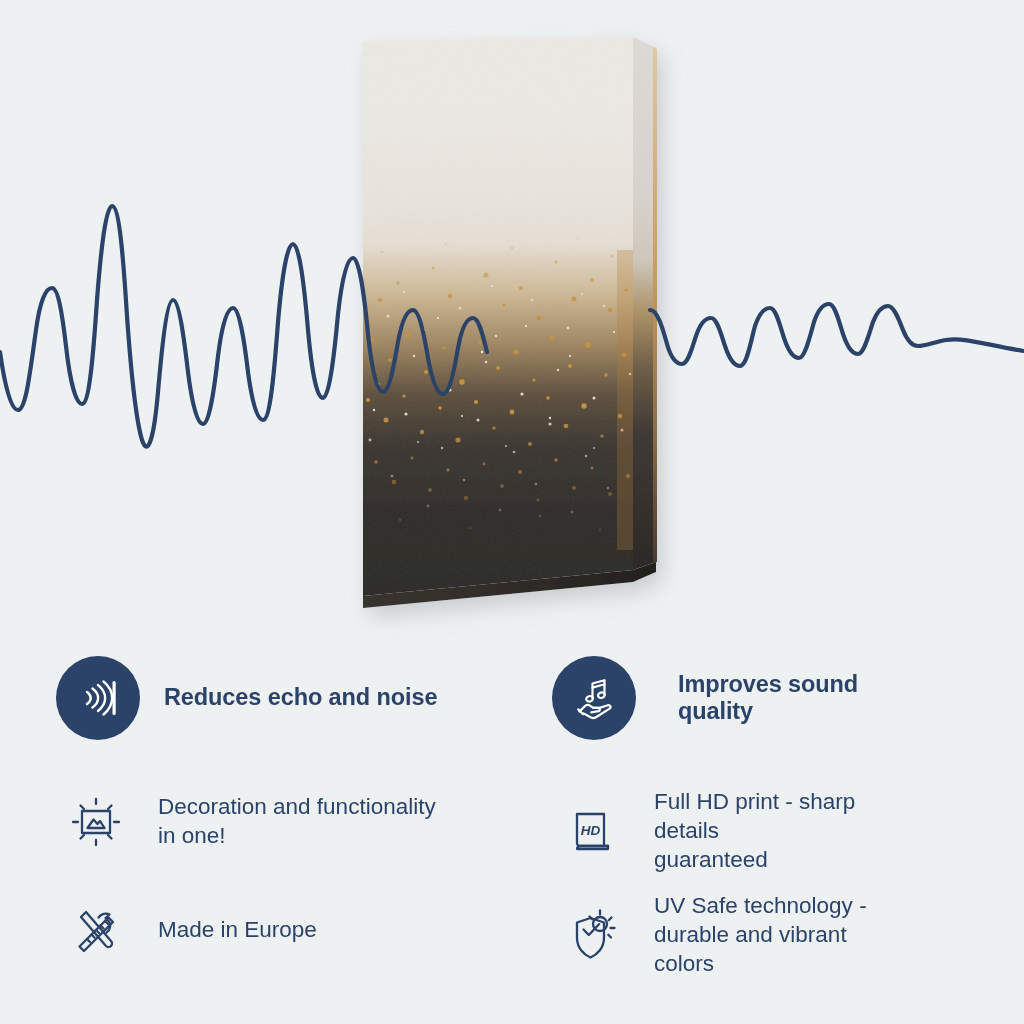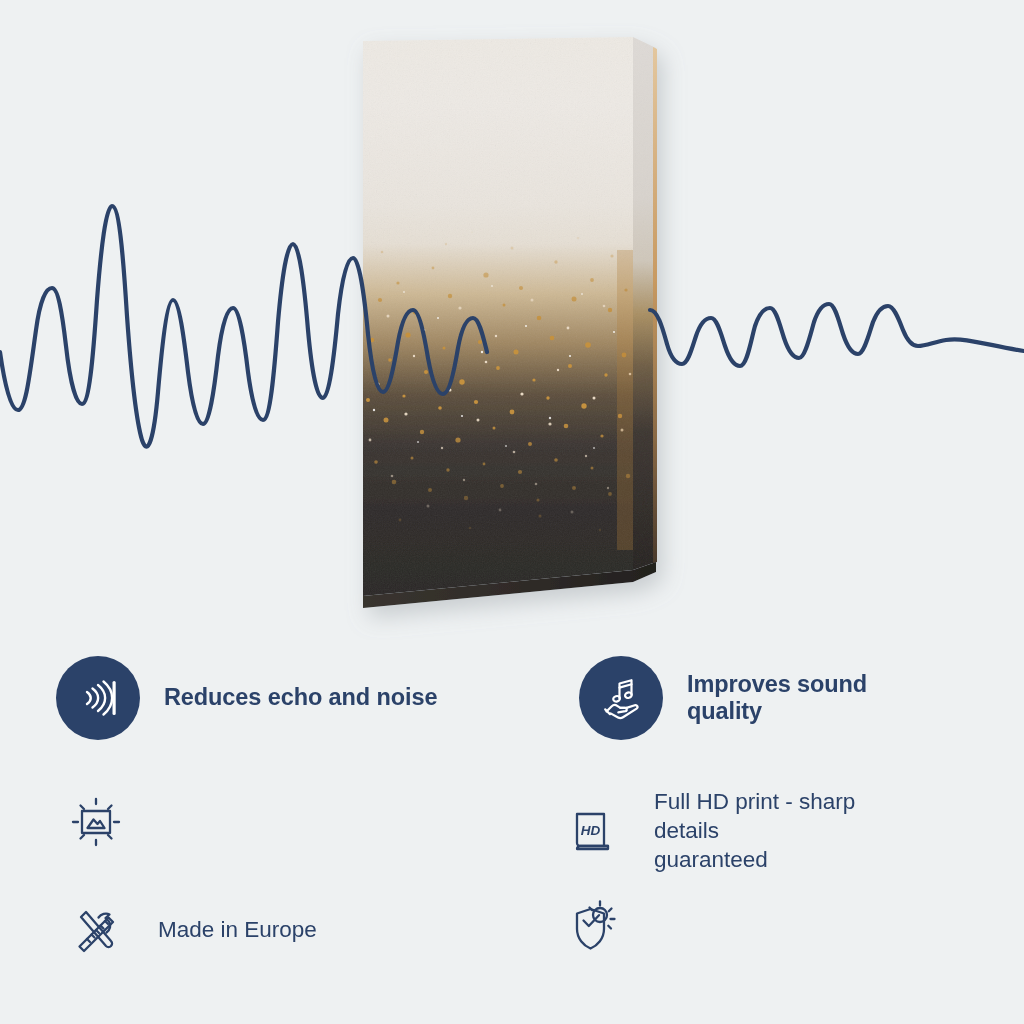--- a/index.html
+++ b/index.html
@@ -46,21 +46,21 @@
   
   .feat.secondary .ico{width:68px;height:68px;font-style:italic;}
   .feat.secondary .txt{
     margin-left:28px;
     font-size:22.5px;font-weight:normal;
     line-height:1.28;
   }
 
   
   #feat-echo   {left:56px; top:20px;}
-  #feat-sound  {left:579px;top:20px;}
+  #feat-sound  {left:552px;top:20px;gap:18px;}
   #feat-deco   {left:62px; top:152px;}
   #feat-hd     {left:558px;top:152px;}
   #feat-europe {left:62px; top:260px;}
   #feat-uv     {left:558px;top:256px;}
 </style>
 </head>
 <body>
 
 <div id="stage">
 
@@ -368,20 +368,22 @@
             <path d="M31 49 L31 54"></path>
             <path d="M8 31 L13 31"></path>
             <path d="M49 31 L54 31"></path>
             <path d="M15.5 14.5 L19 18"></path>
             <path d="M43 44 L46.5 47.5"></path>
             <path d="M46.5 14.5 L43 18"></path>
             <path d="M19 44 L15.5 47.5"></path>
           </g>
         </svg>
       </span>
+      <span class="txt">Decoration and functionality
+in one!</span>
     </div>
 
     <div class="feat secondary" id="feat-hd">
       <span class="ico">
         <svg width="56" height="56" viewBox="0 0 56 56">
           <g fill="none" stroke="#2b4269" stroke-width="2.3" stroke-linecap="round" stroke-linejoin="round">
             <path d="M13 11 L40 11 L40 43 L16 43 C14.3 43, 13 41.7, 13 40 Z"></path>
             <path d="M16 43 C14.3 43, 13 44.3, 13 46 L44 46 L44 43 Z"></path>
             <path d="M40 43 L44 43"></path>
           </g>
@@ -424,16 +426,18 @@
             <path d="M50 33.5 L47.3 30.8"></path>
             <path d="M28.5 12.5 L31.2 15.2"></path>
 
             <path d="M22 17.5 L35.5 13 L49 17.5 L49 33
                      C49 42.5, 42.5 49.5, 35.5 52.5
                      C28.5 49.5, 22 42.5, 22 33 Z" transform="translate(-6,1)"></path>
             <path d="M22.5 25.5 L27.8 31 L38 20.2"></path>
           </g>
         </svg>
       </span>
+      <span class="txt">UV Safe technology -
+durable and vibrant colors</span>
     </div>
 
   </div>
 </div>
 
 </body></html>

